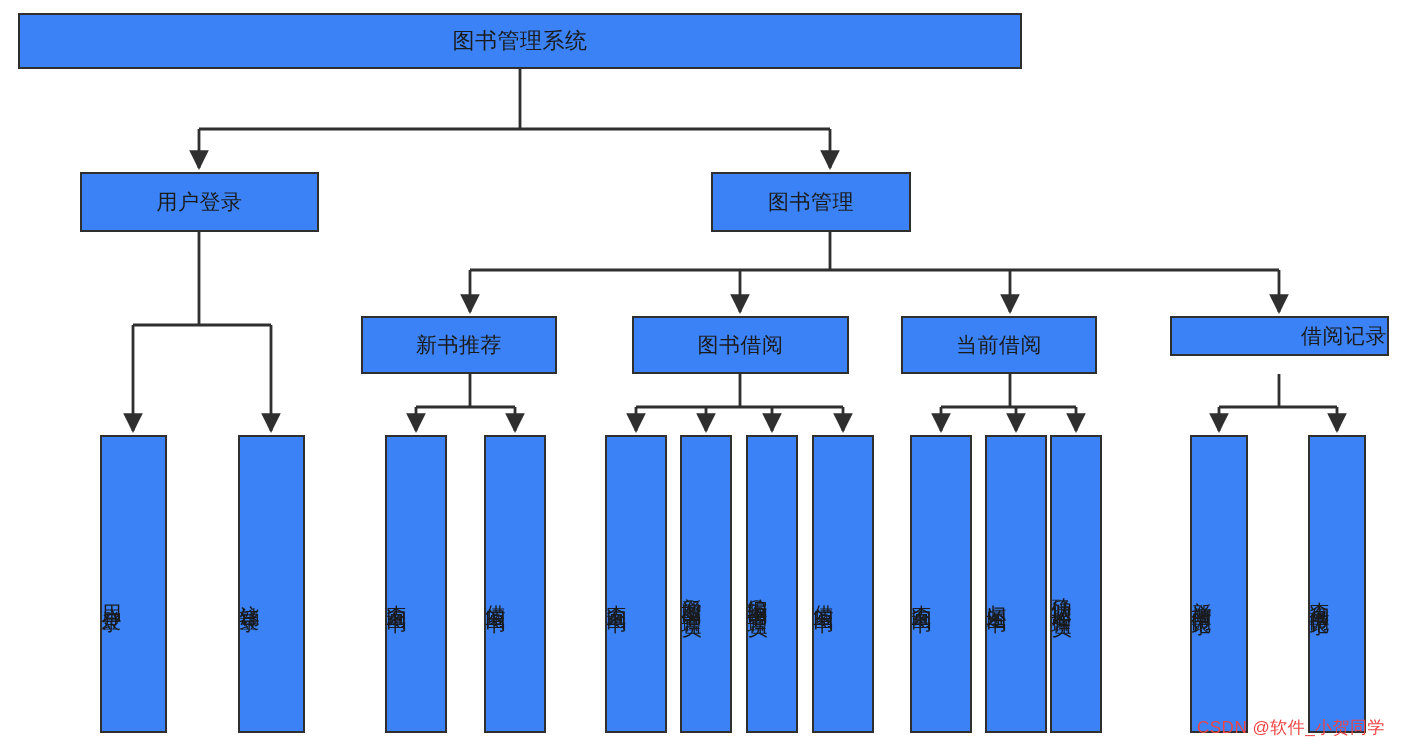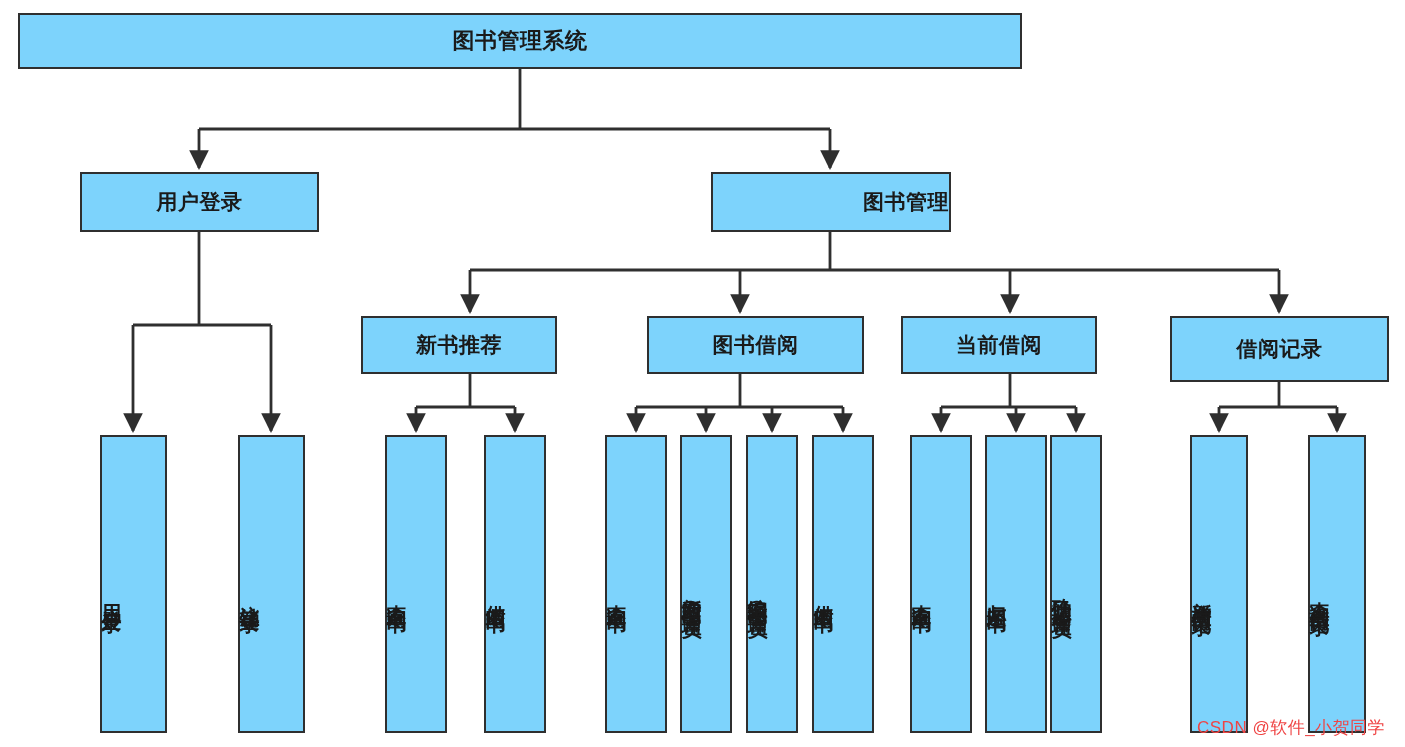--- a/index.html
+++ b/index.html
@@ -19,27 +19,26 @@
   }
   #wires {
     position: absolute;
     left: 0; top: 0;
     width: 1405px;
     height: 747px;
   }
   .node {
     position: absolute;
     box-sizing: border-box;
-    background: #7dd3fc;
+    background: #3b82f6;
     border: 2.5px solid #2f2f2f;
     display: flex;
     align-items: center;
     justify-content: center;
     color: #1a1a1a;
-    font-weight: bold;
   }
   .node .label {
     font-size: 21px;
     line-height: 1.15;
     letter-spacing: 0.5px;
     white-space: nowrap;
   }
   .node.vert {
     align-items: center;
     justify-content: flex-start;
@@ -120,35 +119,35 @@
   </svg>
 
   <div class="node root" id="node-root" style="left: 18px; top: 13px; width: 1004px; height: 56px;">
     <span class="label">图书管理系统</span>
   </div>
 
   <div id="level2-layer">
       <div class="node" style="left: 80px; top: 172px; width: 239px; height: 60px;">
         <span class="label">用户登录</span>
       </div>
-      <div class="node" style="left: 711px; top: 172px; width: 240px; height: 60px; justify-content: flex-end;">
+      <div class="node" style="left: 711px; top: 172px; width: 200px; height: 60px;">
         <span class="label">图书管理</span>
       </div>
     </div>
   <div id="level3-layer">
       <div class="node" style="left: 361px; top: 316px; width: 196px; height: 58px;">
         <span class="label">新书推荐</span>
       </div>
-      <div class="node" style="left: 632px; top: 316px; width: 217px; height: 58px; margin-left: 15px;">
+      <div class="node" style="left: 632px; top: 316px; width: 217px; height: 58px;">
         <span class="label">图书借阅</span>
       </div>
       <div class="node" style="left: 901px; top: 316px; width: 196px; height: 58px;">
         <span class="label">当前借阅</span>
       </div>
-      <div class="node" style="left: 1170px; top: 316px; width: 219px; height: 66px;">
+      <div class="node" style="left: 1170px; top: 316px; width: 219px; height: 40px; justify-content: flex-end;">
         <span class="label">借阅记录</span>
       </div>
     </div>
   <div id="leaves-layer">
       <div class="node vert" style="left: 100px; top: 435px; width: 67px; height: 298px;">
         <span class="label">用户登录</span>
       </div>
       <div class="node vert" style="left: 238px; top: 435px; width: 67px; height: 298px;">
         <span class="label">注销登录</span>
       </div>

